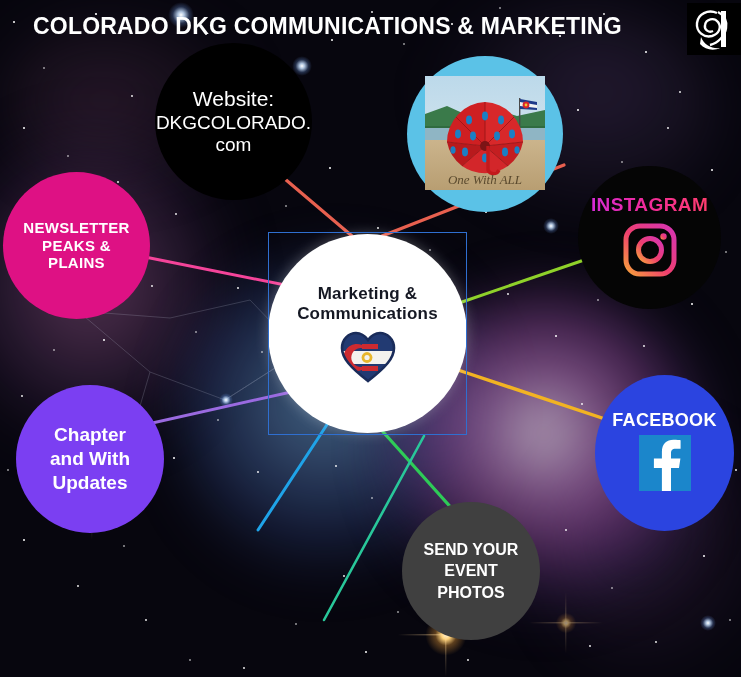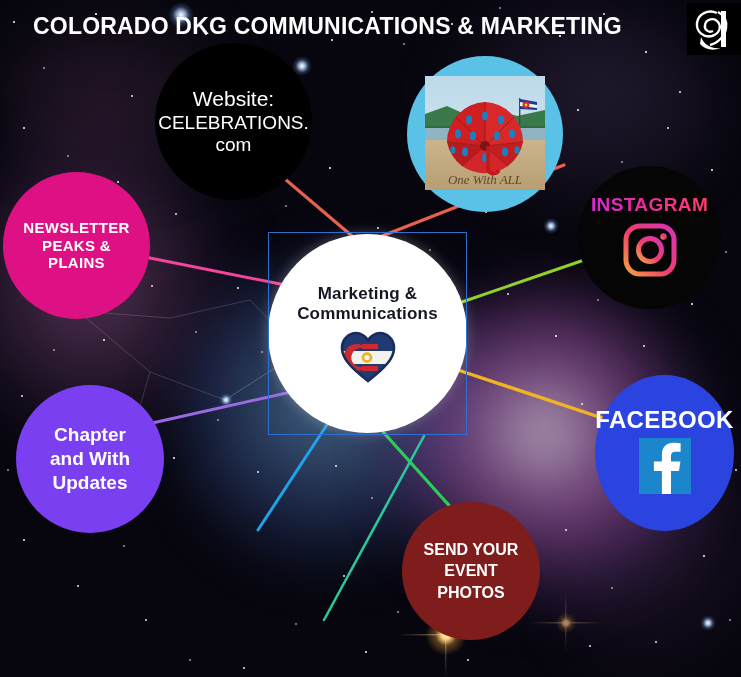--- a/index.html
+++ b/index.html
@@ -63,21 +63,21 @@
   #node-instagram{left:578px;top:166px;width:143px;height:143px;background:#050505;}
 
   #node-chapter{left:16px;top:385px;width:148px;height:148px;background:#7b3ff2;}
   #node-chapter .lbl{color:#fff;font-size:19px;font-weight:bold;line-height:1.25;}
 
   #node-facebook{left:595px;top:375px;width:139px;height:156px;background:#2b44e0;border-radius:50%;}
 
   #node-celebrations{left:166px;top:518px;width:152px;height:152px;background:#0d96f2;}
   #node-celebrations .lbl{color:#fff;font-size:17px;font-weight:bold;line-height:1.3;}
 
-  #node-eventphotos{left:402px;top:502px;width:138px;height:138px;background:#7f1d1d;}
+  #node-eventphotos{left:402px;top:502px;width:138px;height:138px;background:#404040;}
   #node-eventphotos .lbl{color:#fff;font-size:16px;font-weight:bold;line-height:1.35;}
 
   
   #node-center{left:268px;top:234px;width:199px;height:199px;background:#fff;z-index:5;
     box-shadow:0 0 14px rgba(255,255,255,.28);}
   #node-center .ctitle{color:#151823;font-family:Liberation Sans, sans-serif;
     font-weight:bold;font-size:17px;line-height:1.18;letter-spacing:.2px;}
   .co-heart{margin-top:7px;width:56px;height:52px;}
 
   
@@ -87,21 +87,21 @@
   
   .photo{position:absolute;left:425px;top:76px;width:120px;height:114px;z-index:5;overflow:hidden;}
 
   
   .ig-word{font-size:19px;font-weight:bold;letter-spacing:.4px;
     background:linear-gradient(90deg,#d62bd6 0%,#ef2a9c 45%,#ff3d6e 100%);
     -webkit-background-clip:text;background-clip:text;color:transparent;}
   .ig-glyph{margin-top:6px;}
 
   
-  .fb-word{color:#fff;font-size:24px;font-weight:bold;letter-spacing:.3px;}
+  .fb-word{color:#fff;font-size:18px;font-weight:bold;letter-spacing:.3px;}
   .fb-glyph{margin-top:4px;}
 </style>
 </head>
 <body>
 
 <div id="stage">
 
   <div class="bg">
     <div class="neb neb-a"></div>
     <div class="neb neb-d"></div>
@@ -241,21 +241,21 @@
         <g fill="#ffffff">
           <path d="M34,8 h5 v36 h-5 z"></path>
           <path d="M14,34 C17,42 25,46 33,45 C27,48 18,47 13,41 Z"></path>
         </g>
       </svg>
     </div>
   </div>
 
   <div class="node" id="node-website">
     <span class="lbl big">Website:</span>
-    <span class="lbl">CELEBRATIONS.</span>
+    <span class="lbl">DKGCOLORADO.</span>
     <span class="lbl">com</span>
   </div>
 
   <div class="node" id="node-newsletter">
     <span class="lbl">NEWSLETTER</span>
     <span class="lbl">PEAKS  &amp;</span>
     <span class="lbl">PLAINS</span>
   </div>
 
   <div class="node" id="node-photo"></div>

